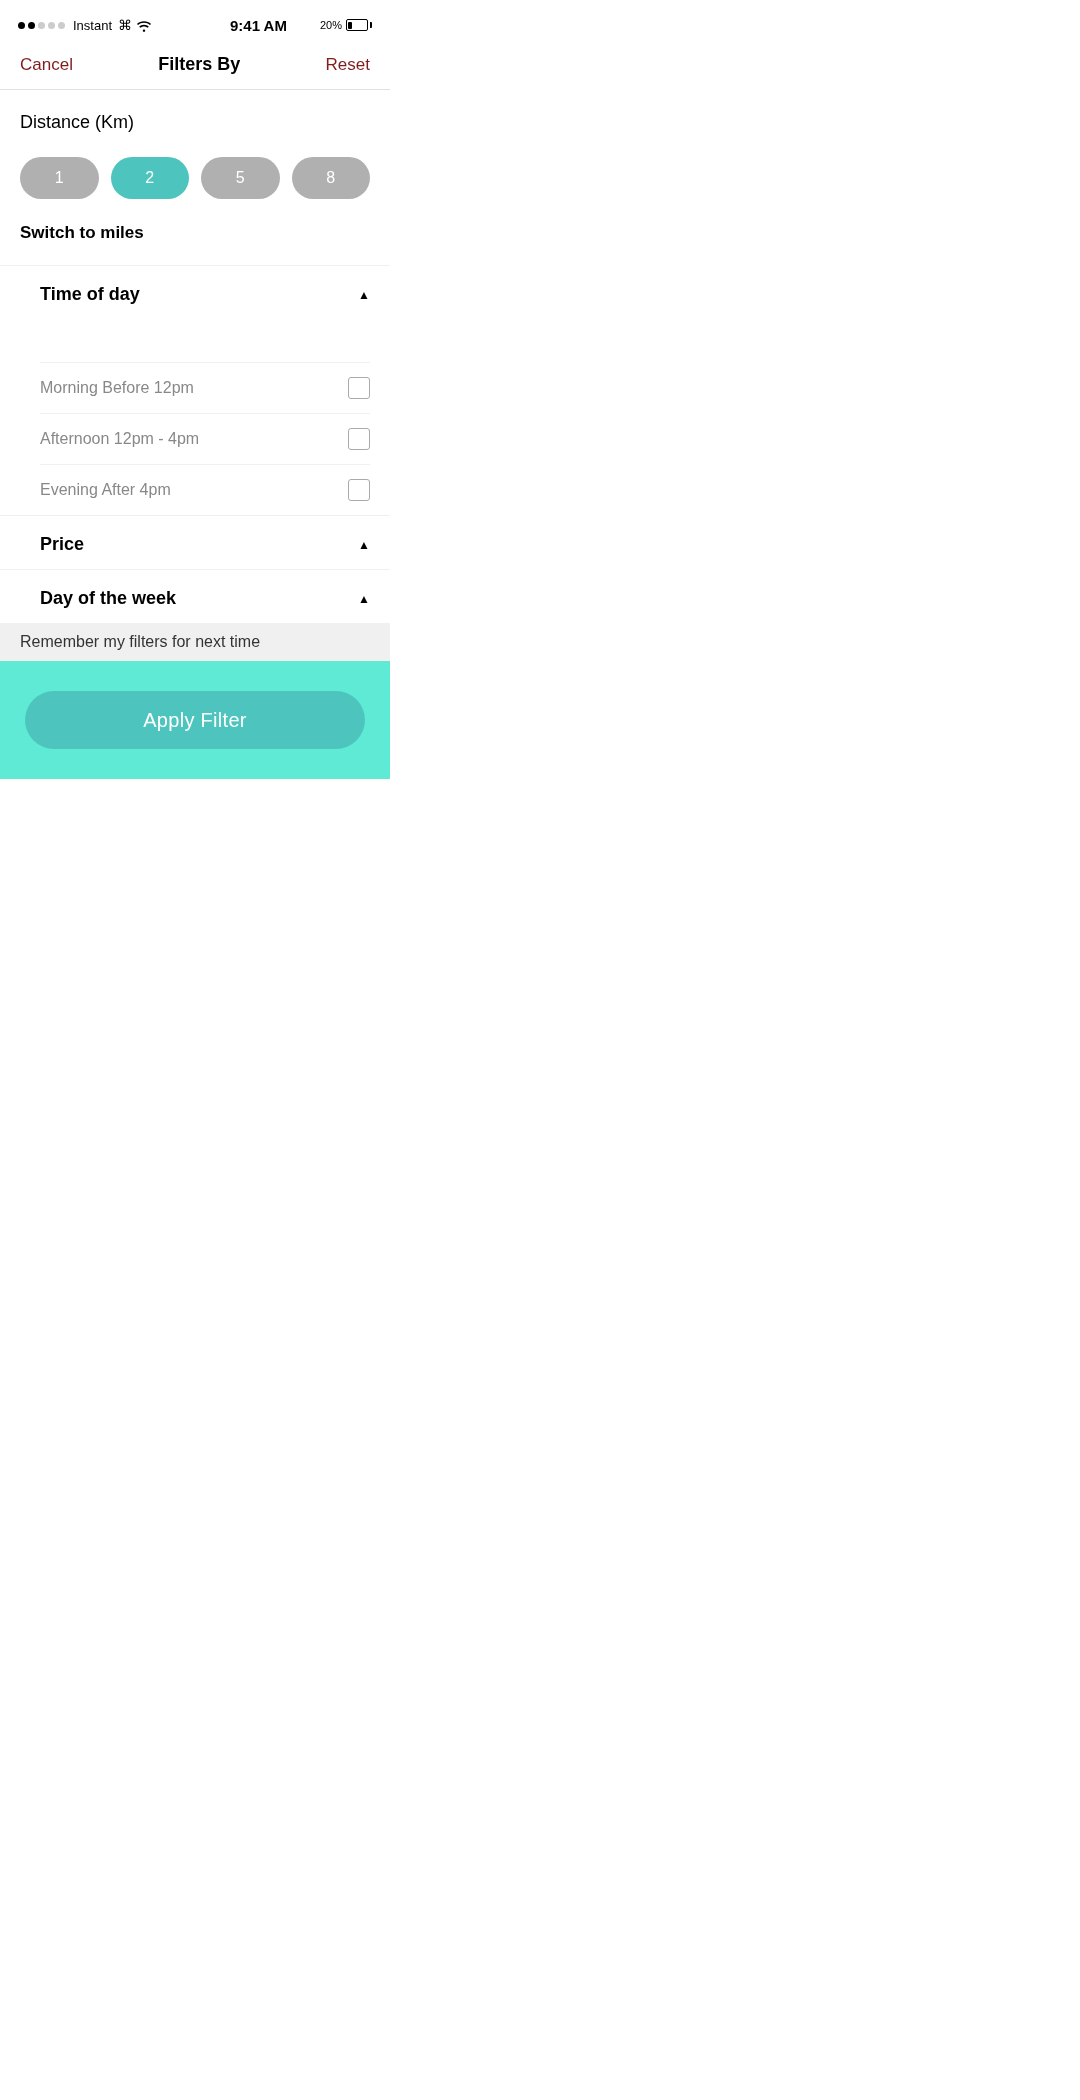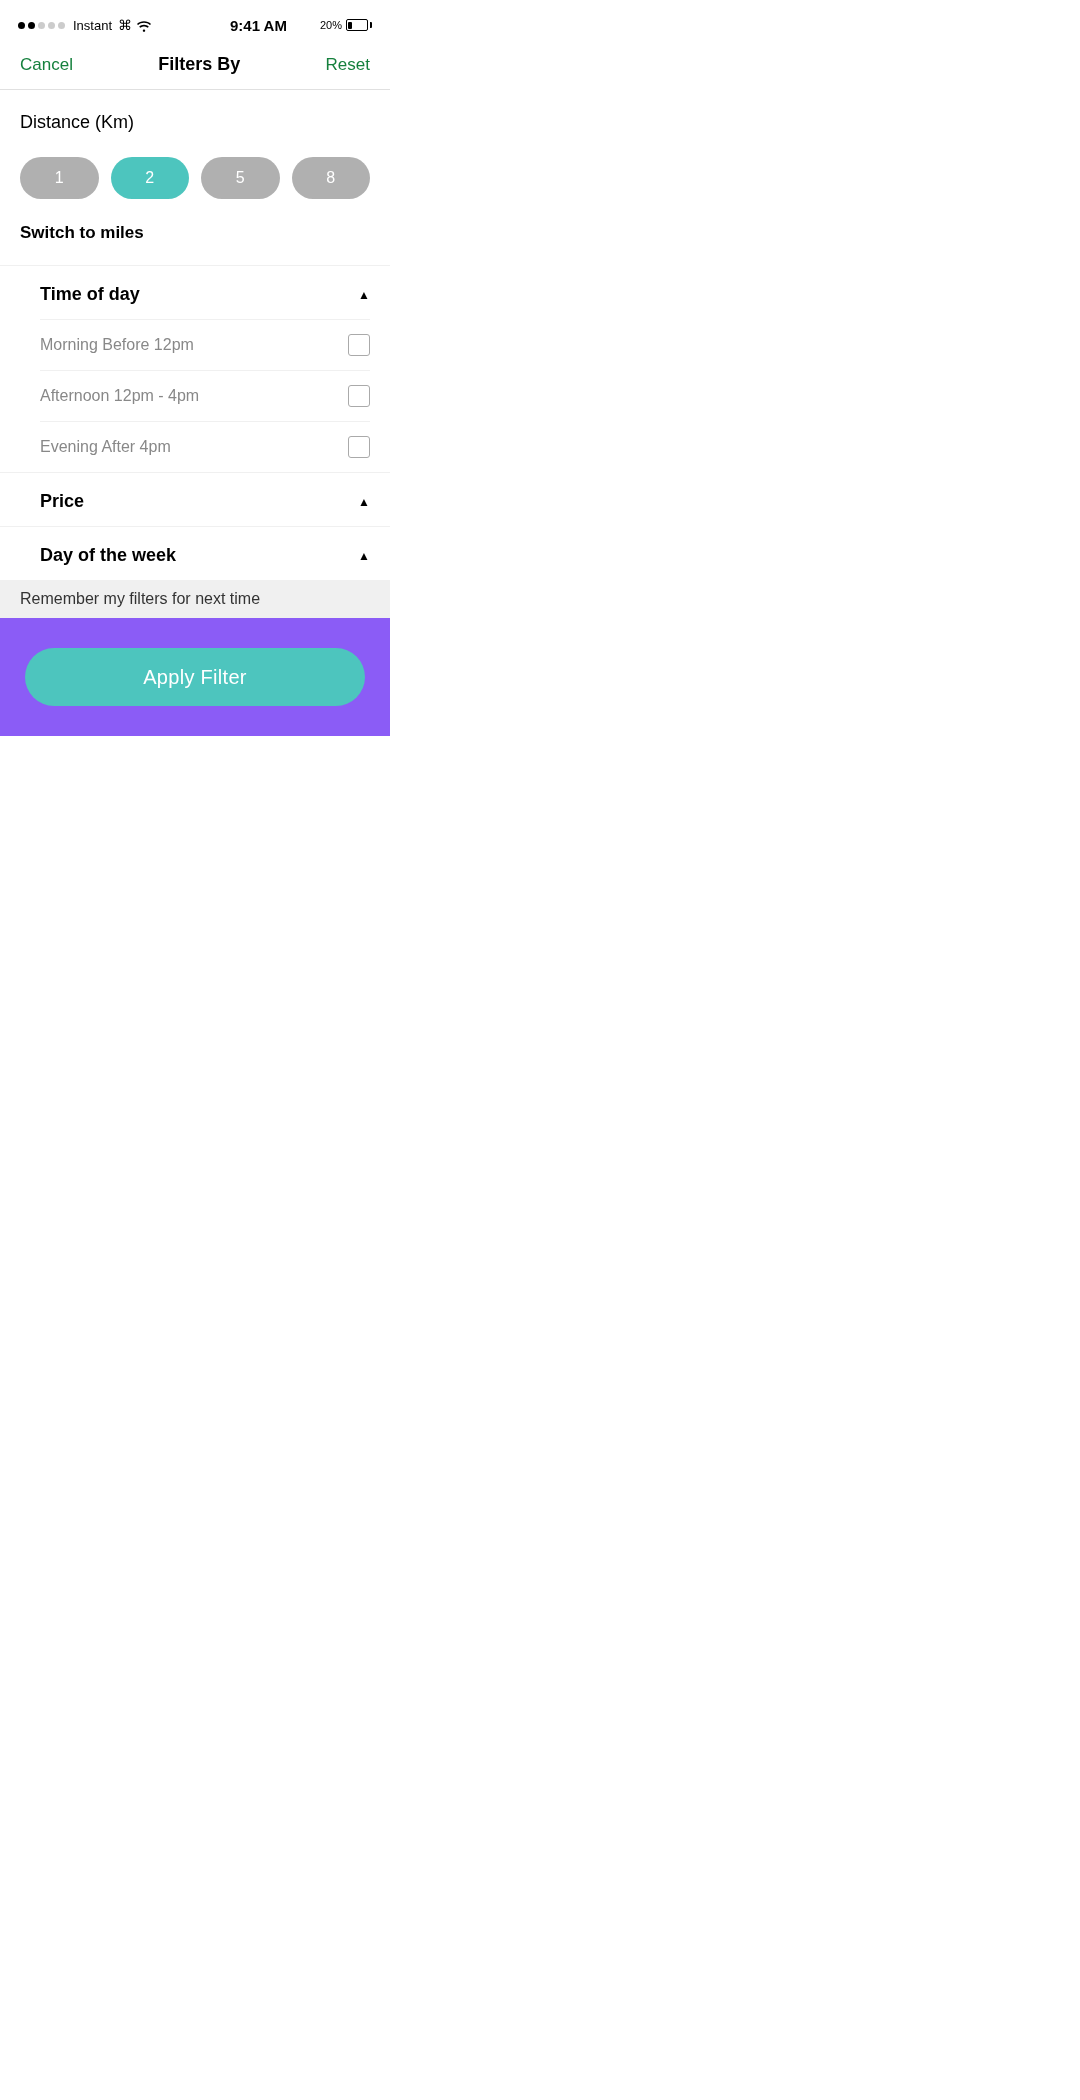--- a/index.html
+++ b/index.html
@@ -85,21 +85,21 @@
     
     .nav-header {
       display: flex;
       align-items: center;
       justify-content: space-between;
       padding: 10px 20px 14px;
       border-bottom: 1px solid #e0e0e0;
     }
     .nav-cancel, .nav-reset {
       font-size: 17px;
-      color: #15803d;
+      color: #7f1d1d;
       background: none;
       border: none;
       cursor: pointer;
       font-family: inherit;
     }
     .nav-title {
       font-size: 18px;
       font-weight: 700;
     }
 
@@ -165,20 +165,21 @@
       font-weight: 700;
     }
     .chevron-icon {
       font-size: 12px;
       color: #000;
     }
 
     
     .filter-items {
       padding: 0 20px;
+      margin-top: 43px;
     }
     .filter-item {
       display: flex;
       align-items: center;
       justify-content: space-between;
       padding: 14px 0;
       border-top: 1px solid #f0f0f0;
     }
     .filter-item-label {
       font-size: 16px;
@@ -203,21 +204,21 @@
     .remember-bar {
       background: #f0f0f0;
       padding: 10px 20px;
       font-size: 16px;
       color: #333;
       margin-top: 0;
     }
 
     
     .bottom-area {
-      background: #8b5cf6;
+      background: #5eead4;
       padding: 30px 20px 30px;
       display: flex;
       justify-content: center;
     }
 
     
     .apply-btn {
       width: 340px;
       height: 58px;
       border-radius: 29px;

